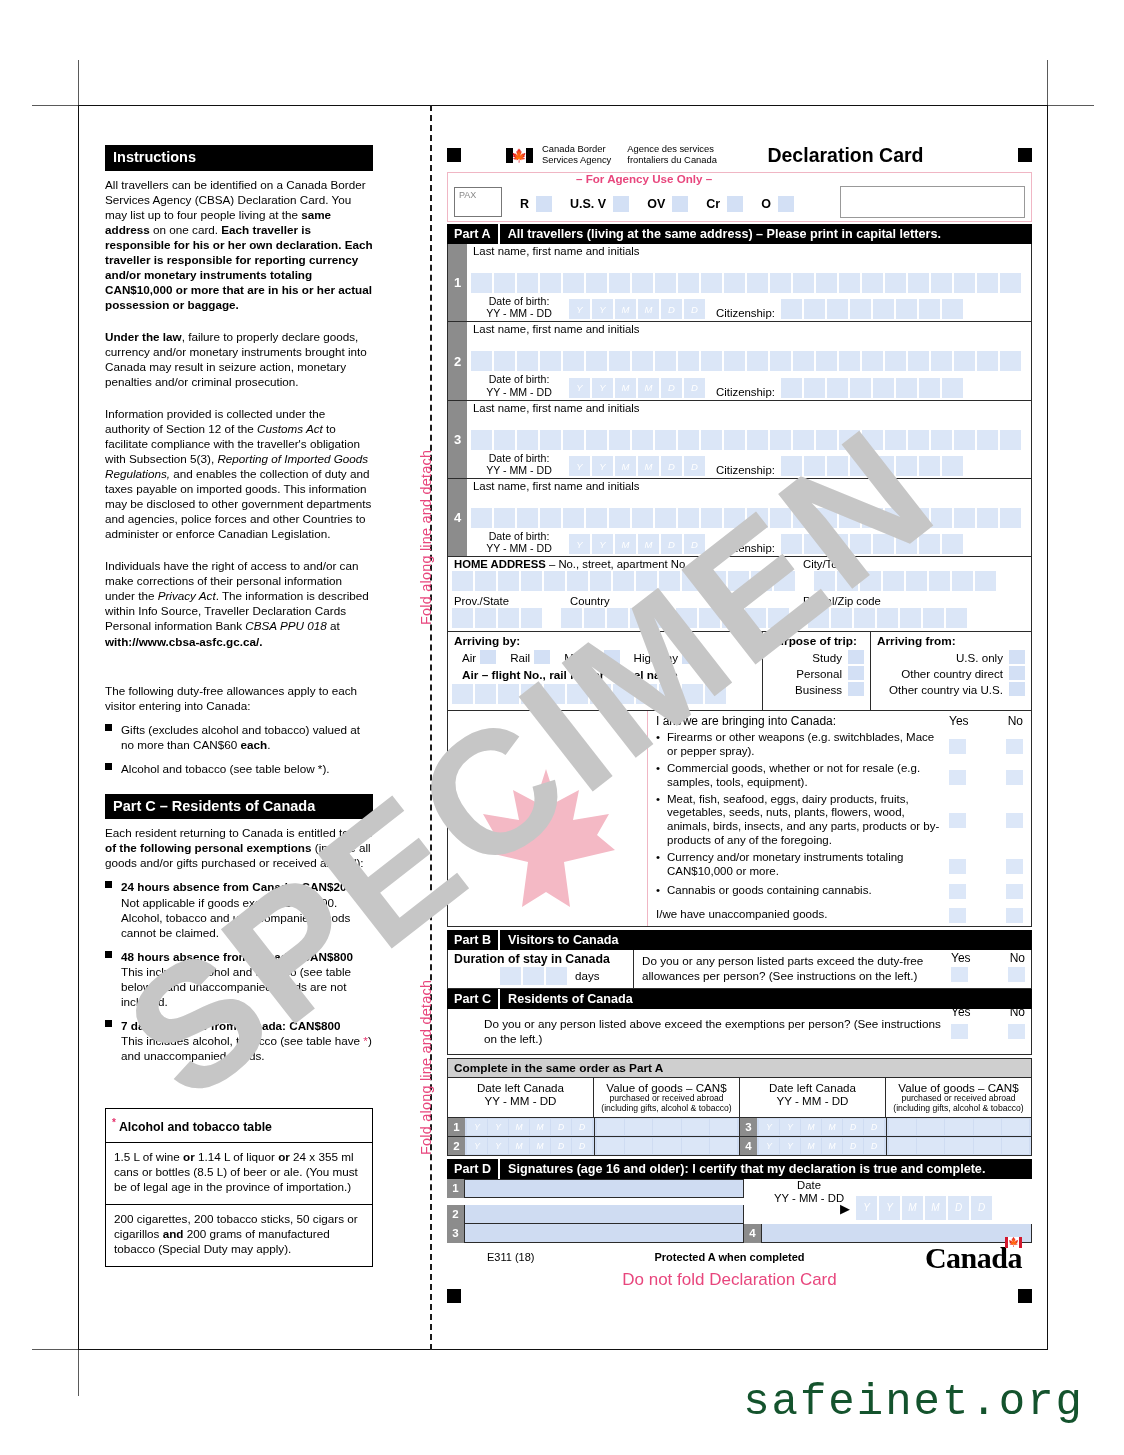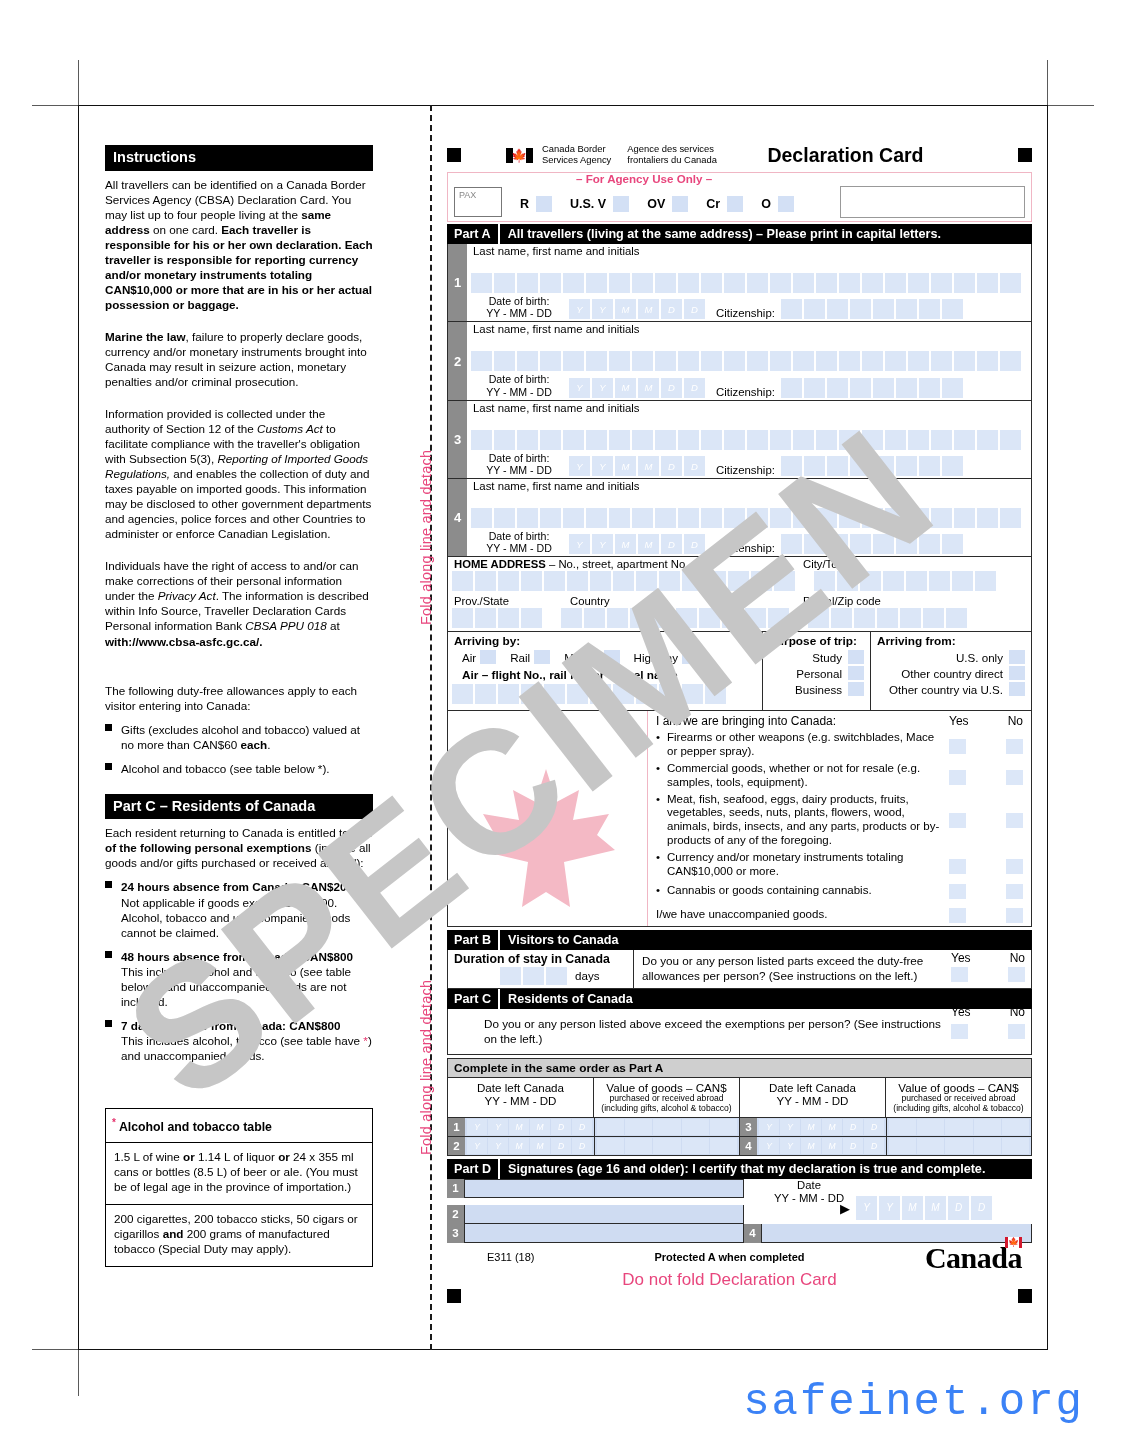--- a/index.html
+++ b/index.html
@@ -199,21 +199,21 @@
   .bigleaf{position:absolute;left:14px;top:52px;width:168px;height:150px;}
 
   
   #specimen{position:absolute;left:0;top:0;width:1124px;height:1455px;
             pointer-events:none;overflow:hidden;}
   #specimen span{position:absolute;left:90px;top:980px;color:#c6c6c6;
       font-family:"Liberation Sans",sans-serif;font-weight:bold;font-size:175px;
       letter-spacing:6px;transform:rotate(-38deg);transform-origin:0 0;
       white-space:nowrap;}
   #sitemark{position:absolute;right:40px;bottom:28px;font-family:"Liberation Mono",monospace;
-            font-size:44px;color:#3b82f6;letter-spacing:2px;}
+            font-size:44px;color:#14532d;letter-spacing:2px;}
 </style>
 </head>
 <body>
 
 <div class="cropmark cm-v" style="left:78px;top:60px;"></div>
 <div class="cropmark cm-h" style="left:32px;top:105px;"></div>
 <div class="cropmark cm-v" style="left:1047px;top:60px;"></div>
 <div class="cropmark cm-h" style="left:1048px;top:105px;"></div>
 <div class="cropmark cm-v" style="left:78px;top:1350px;"></div>
 <div class="cropmark cm-h" style="left:32px;top:1349px;"></div>
@@ -223,21 +223,21 @@
 <div id="left-col">
 
   <div class="blackbar">Instructions</div>
 
   <div class="body-txt">
     <span>All travellers can be identified on a Canada Border Services Agency (CBSA) Declaration Card. You may list up to four people living at the </span><b>same address</b><span> on one card. </span><b>Each traveller is responsible for his or her own declaration. Each traveller is responsible for reporting currency and/or monetary instruments totaling CAN$10,000 or more that are in his or her actual possession or baggage.</b>
   </div>
 
   <div class="gap"></div>
   <div class="body-txt">
-    <b>Marine the law</b><span>, failure to properly declare goods, currency and/or monetary instruments brought into Canada may result in seizure action, monetary penalties and/or criminal prosecution.</span>
+    <b>Under the law</b><span>, failure to properly declare goods, currency and/or monetary instruments brought into Canada may result in seizure action, monetary penalties and/or criminal prosecution.</span>
   </div>
 
   <div class="gap"></div>
   <div class="body-txt">
     <span>Information provided is collected under the authority of Section 12 of the </span><i>Customs Act</i><span> to facilitate compliance with the traveller's obligation with Subsection 5(3), </span><i>Reporting of Imported Goods Regulations,</i><span> and enables the collection of duty and taxes payable on imported goods. This information may be disclosed to other government departments and agencies, police forces and other Countries to administer or enforce Canadian Legislation.</span>
   </div>
 
   <div class="gap"></div>
   <div class="body-txt">
     <span>Individuals have the right of access to and/or can make corrections of their personal information under the </span><i>Privacy Act</i><span>. The information is described within Info Source, Traveller Declaration Cards Personal information Bank </span><i>CBSA PPU 018</i><span> at </span><b>with://www.cbsa-asfc.gc.ca/.</b>

